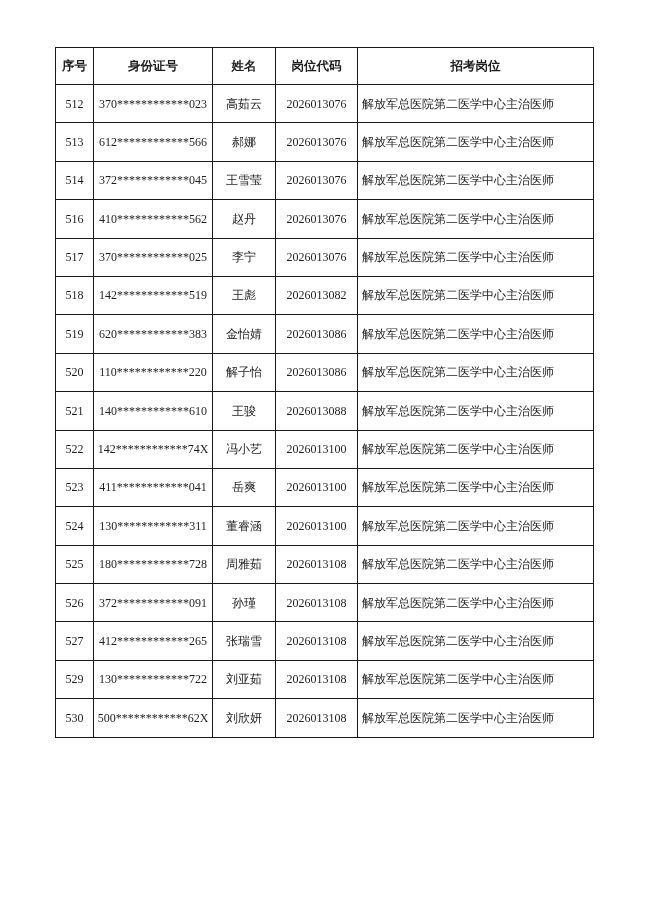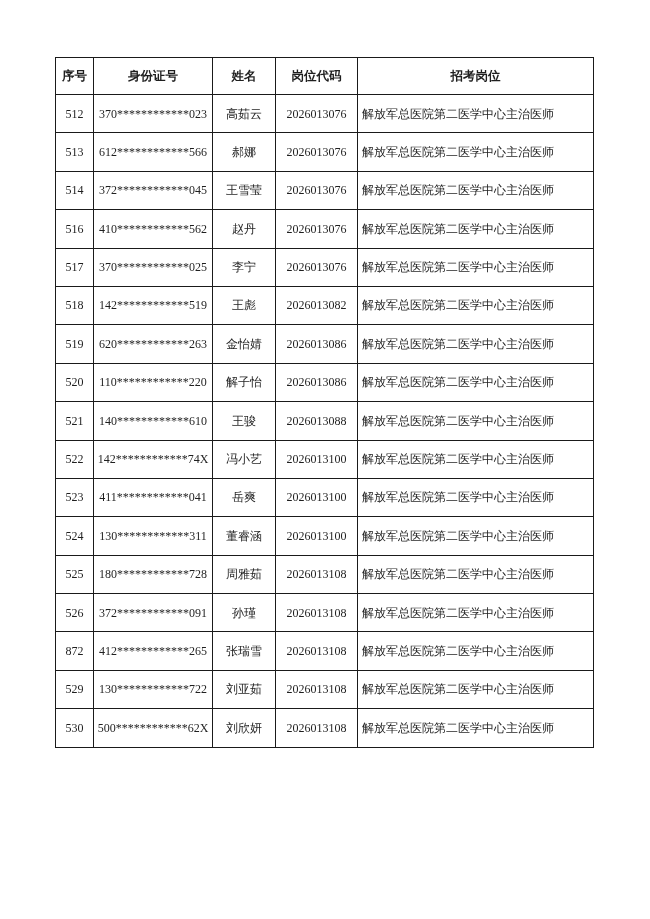--- a/index.html
+++ b/index.html
@@ -12,21 +12,21 @@
     width: 650px;
     height: 919px;
     background: #ffffff;
     font-family: "Liberation Serif", "DejaVu Serif", serif;
     color: #1f1f1f;
     overflow: hidden;
   }
   table.roster {
     position: absolute;
     left: 55px;
-    top: 57px;
+    top: 47px;
     width: 538px;
     border-collapse: collapse;
     table-layout: fixed;
     border: 1.5px solid #1a1a1a;
   }
   table.roster th,
   table.roster td {
     border: 1px solid #1a1a1a;
     font-size: 12px;
     line-height: 1.2;
@@ -115,21 +115,21 @@
         </tr>
         <tr>
           <td>518</td>
           <td>142************519</td>
           <td>王彪</td>
           <td>2026013082</td>
           <td class="pos-title">解放军总医院第二医学中心主治医师</td>
         </tr>
         <tr>
           <td>519</td>
-          <td>620************263</td>
+          <td>620************383</td>
           <td>金怡婧</td>
           <td>2026013086</td>
           <td class="pos-title">解放军总医院第二医学中心主治医师</td>
         </tr>
         <tr>
           <td>520</td>
           <td>110************220</td>
           <td>解子怡</td>
           <td>2026013086</td>
           <td class="pos-title">解放军总医院第二医学中心主治医师</td>
@@ -170,21 +170,21 @@
           <td class="pos-title">解放军总医院第二医学中心主治医师</td>
         </tr>
         <tr>
           <td>526</td>
           <td>372************091</td>
           <td>孙瑾</td>
           <td>2026013108</td>
           <td class="pos-title">解放军总医院第二医学中心主治医师</td>
         </tr>
         <tr>
-          <td>872</td>
+          <td>527</td>
           <td>412************265</td>
           <td>张瑞雪</td>
           <td>2026013108</td>
           <td class="pos-title">解放军总医院第二医学中心主治医师</td>
         </tr>
         <tr>
           <td>529</td>
           <td>130************722</td>
           <td>刘亚茹</td>
           <td>2026013108</td>

